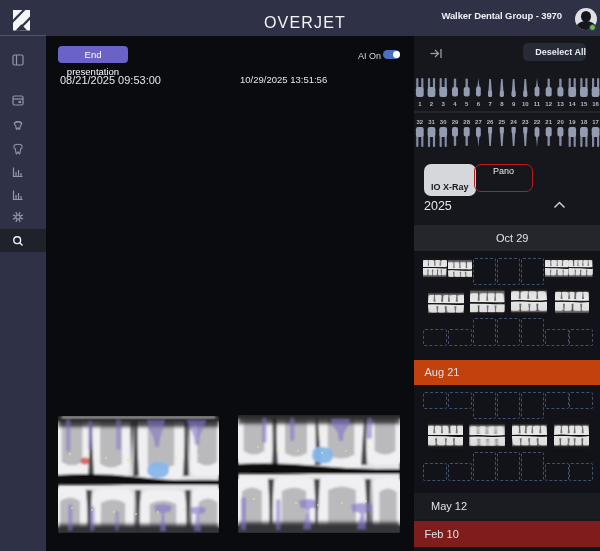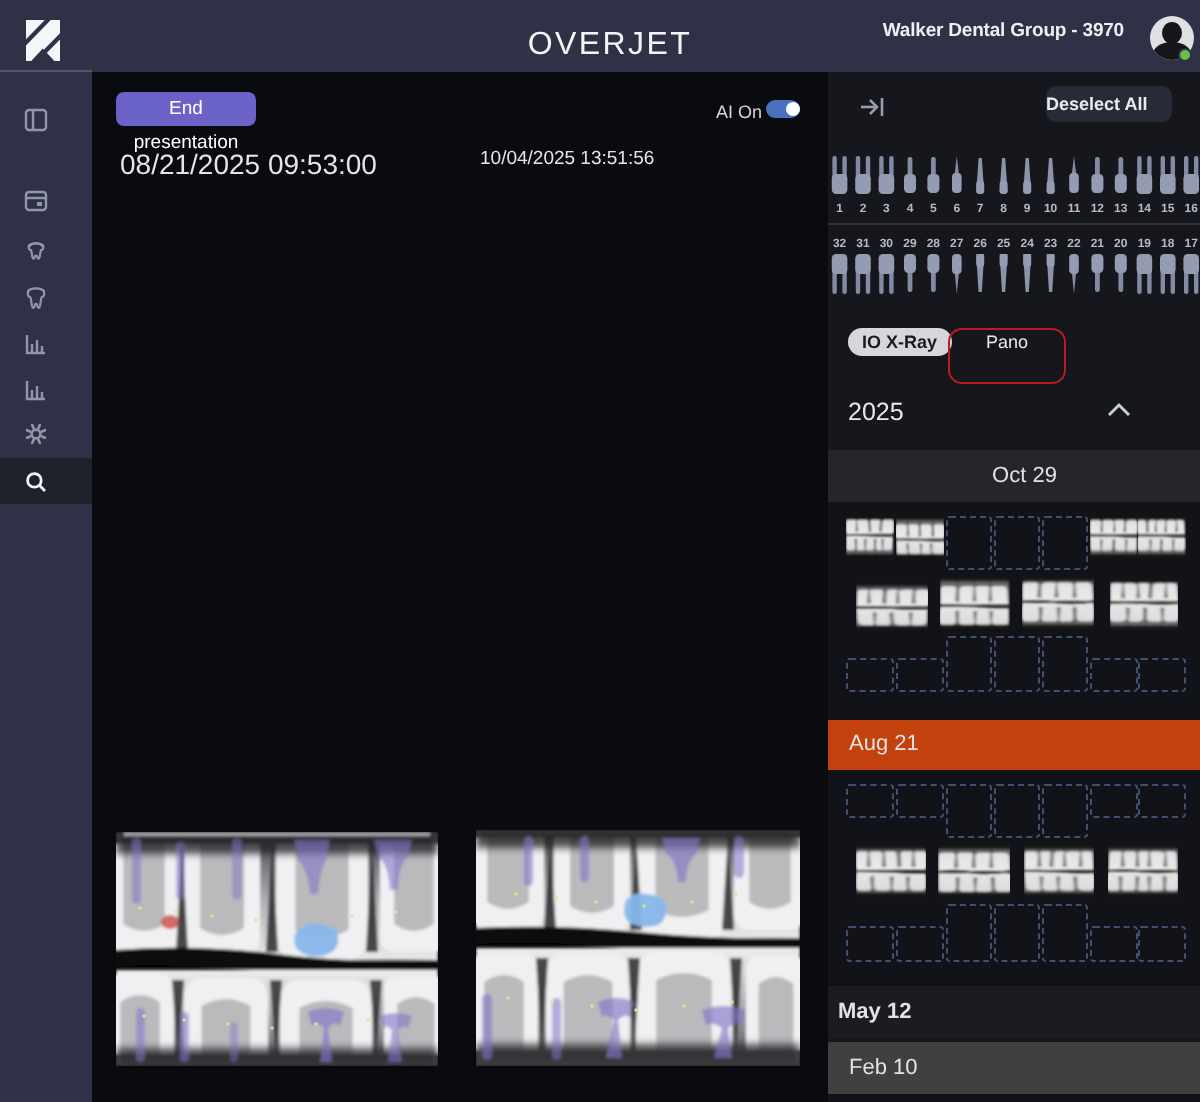--- a/index.html
+++ b/index.html
@@ -71,22 +71,22 @@
 <svg class="abs" style="left:12px;top:234.5px;" width="12" height="12" viewBox="0 0 12 12" fill="none" stroke="#f2f3f6" stroke-width="1.4">
     <circle cx="5.2" cy="5.2" r="3.4"></circle>
     <line x1="7.8" y1="7.8" x2="10.5" y2="10.5"></line>
   </svg>
 
 <div class="abs" style="left:46px;top:36px;width:368px;height:515px;background:#0a0b0f;"></div>
 <div class="abs" style="left:58px;top:46px;width:70px;height:17px;border-radius:4px;background:#6a62c6;color:#ffffff;font-size:9.5px;line-height:17px;text-align:center;">End presentation</div>
 <div class="abs" style="left:358px;top:50.5px;font-size:9px;color:#d6d8de;">AI On</div>
 <div class="abs" style="left:383px;top:50px;width:17px;height:9px;border-radius:5px;background:#4a6fc0;"></div>
 <div class="abs" style="left:392.5px;top:50.8px;width:7.4px;height:7.4px;border-radius:50%;background:#ffffff;"></div>
-<div class="abs" style="left:60px;top:73.5px;font-size:14px;color:#e3e5eb;">08/21/2025 09:53:00</div>
-<div class="abs" style="left:240px;top:73.5px;font-size:9.5px;color:#e3e5eb;">10/04/2025 13:51:56</div>
+<div class="abs" style="left:60px;top:73.5px;font-size:11px;color:#e3e5eb;">08/21/2025 09:53:00</div>
+<div class="abs" style="left:240px;top:73.5px;font-size:9.5px;color:#e3e5eb;">10/29/2025 13:51:56</div>
 <svg class="abs" style="left:58px;top:416px;" width="161" height="117" viewBox="0 0 161 117">
     <defs>
       <filter id="b1" x="-40%" y="-40%" width="180%" height="180%">
         <feGaussianBlur stdDeviation="1.8"></feGaussianBlur>
       </filter>
       <filter id="b2" x="-20%" y="-20%" width="140%" height="140%">
         <feGaussianBlur stdDeviation="0.8"></feGaussianBlur>
       </filter>
       <filter id="tb" x="-20%" y="-20%" width="140%" height="140%">
         <feGaussianBlur stdDeviation="2.2"></feGaussianBlur>
@@ -211,21 +211,21 @@
     <circle cx="104" cy="88" r="0.9" fill="#dcea80" opacity="0.9"></circle>
     <circle cx="128" cy="86" r="0.9" fill="#dcea80" opacity="0.9"></circle>
   </svg>
 
 <div class="abs" style="left:414px;top:36px;width:186px;height:515px;background:#16171d;"></div>
 <svg class="abs" style="left:430px;top:48px;" width="12" height="11" viewBox="0 0 12 11" fill="none" stroke="#989daa" stroke-width="1.3">
     <line x1="0.5" y1="5.5" x2="8" y2="5.5"></line>
     <path d="M5 2 L8.5 5.5 L5 9"></path>
     <line x1="11" y1="1" x2="11" y2="10"></line>
   </svg>
-<div class="abs" style="left:523px;top:43px;width:63px;height:18px;border-radius:5px;background:#272b37;color:#e9ebef;font-size:9px;font-weight:600;line-height:18px;text-align:left;">Deselect All</div>
+<div class="abs" style="left:523px;top:43px;width:63px;height:18px;border-radius:5px;background:#272b37;color:#e9ebef;font-size:9px;font-weight:600;line-height:18px;text-align:right;">Deselect All</div>
 <svg class="abs" style="left:414px;top:76px;font-family:'Liberation Sans',sans-serif;" width="186" height="72" viewBox="0 0 186 72">
     <rect x="2.2" y="2" width="2.2" height="11" rx="1" fill="#828ba2"></rect>
     <rect x="7.2" y="2" width="2.2" height="11" rx="1" fill="#828ba2"></rect>
     <rect x="1.9" y="11" width="7.8" height="10" rx="2.2" fill="#939cb2"></rect>
     <rect x="13.9" y="2" width="2.2" height="11" rx="1" fill="#828ba2"></rect>
     <rect x="18.9" y="2" width="2.2" height="11" rx="1" fill="#828ba2"></rect>
     <rect x="13.6" y="11" width="7.8" height="10" rx="2.2" fill="#939cb2"></rect>
     <rect x="25.6" y="2" width="2.2" height="11" rx="1" fill="#828ba2"></rect>
     <rect x="30.6" y="2" width="2.2" height="11" rx="1" fill="#828ba2"></rect>
     <rect x="25.3" y="11" width="7.8" height="10" rx="2.2" fill="#939cb2"></rect>
@@ -323,32 +323,32 @@
     <rect x="154.6" y="58" width="2.2" height="13" rx="1" fill="#828ba2"></rect>
     <rect x="159.6" y="58" width="2.2" height="13" rx="1" fill="#828ba2"></rect>
     <rect x="154.3" y="51" width="7.8" height="10" rx="2.2" fill="#939cb2"></rect>
     <rect x="166.3" y="58" width="2.2" height="13" rx="1" fill="#828ba2"></rect>
     <rect x="171.3" y="58" width="2.2" height="13" rx="1" fill="#828ba2"></rect>
     <rect x="166.0" y="51" width="7.8" height="10" rx="2.2" fill="#939cb2"></rect>
     <rect x="178.0" y="58" width="2.2" height="13" rx="1" fill="#828ba2"></rect>
     <rect x="183.0" y="58" width="2.2" height="13" rx="1" fill="#828ba2"></rect>
     <rect x="177.7" y="51" width="7.8" height="10" rx="2.2" fill="#939cb2"></rect>
   </svg>
-<div class="abs" style="left:424px;top:164px;height:14px;border-radius:7px;background:#d6d7db;color:#191a1f;font-size:9px;font-weight:bold;line-height:14px;padding:0 7px;">IO X-Ray</div>
+<div class="abs" style="left:424px;top:164px;height:14px;border-radius:7px;background:#d6d7db;color:#191a1f;font-size:9px;font-weight:bold;line-height:14px;padding:16px 7px;">IO X-Ray</div>
 <div class="abs" style="left:474px;top:164px;height:28px;border-radius:7px;border:1px solid #b91c1c;color:#e8e9ed;font-size:9px;line-height:12px;padding:0 18px;">Pano</div>
 <div class="abs" style="left:424px;top:199px;font-size:12.5px;font-weight:400;color:#e7e8ec;">2025</div>
 <svg class="abs" style="left:553px;top:201px;" width="13" height="8" viewBox="0 0 13 8" fill="none" stroke="#c8cbd3" stroke-width="1.5">
     <path d="M1.5 6.5 L6.5 1.5 L11.5 6.5"></path>
   </svg>
 <div class="abs" style="left:414px;top:224.5px;width:186px;height:26px;background:#25262c;color:#e0e2e7;font-size:11px;line-height:26px;text-align:center;"><span style="margin-left:10.5px;">Oct 29</span></div>
 <div class="abs" style="left:414px;top:250.5px;width:186px;height:110px;background:#121318;"></div>
 <div class="abs" style="left:414px;top:360px;width:186px;height:25px;background:#c2410c;color:#e0e2e7;font-size:11px;line-height:25px;"><span style="margin-left:10.5px;">Aug 21</span></div>
 <div class="abs" style="left:414px;top:385px;width:186px;height:108px;background:#121318;"></div>
-<div class="abs" style="left:414px;top:493px;width:186px;height:26px;background:#1b1c22;color:#e0e2e7;font-size:11px;line-height:26px;"><span style="margin-left:5px;font-weight:bold;">May 12</span></div>
-<div class="abs" style="left:414px;top:521px;width:186px;height:26px;background:#404040;color:#e0e2e7;font-size:11px;line-height:26px;"><span style="margin-left:10.5px;">Feb 10</span></div>
+<div class="abs" style="left:414px;top:493px;width:186px;height:26px;background:#1b1c22;color:#e0e2e7;font-size:11px;line-height:26px;"><span style="margin-left:17px;">May 12</span></div>
+<div class="abs" style="left:414px;top:521px;width:186px;height:26px;background:#7f1d1d;color:#e0e2e7;font-size:11px;line-height:26px;"><span style="margin-left:10.5px;">Feb 10</span></div>
 <div class="abs" style="left:414px;top:547px;width:186px;height:4px;background:#121318;"></div>
 <div class="abs ph" style="left:472.5px;top:257.5px;width:23.5px;height:27px;"></div>
 <div class="abs ph" style="left:496.5px;top:257.5px;width:23.5px;height:27px;"></div>
 <div class="abs ph" style="left:520.5px;top:257.5px;width:23px;height:27px;"></div>
 <div class="abs ph" style="left:423px;top:329px;width:23.5px;height:17px;"></div>
 <div class="abs ph" style="left:447.5px;top:329px;width:24px;height:17px;"></div>
 <div class="abs ph" style="left:472.5px;top:317.5px;width:23.5px;height:28.5px;"></div>
 <div class="abs ph" style="left:496.5px;top:317.5px;width:23.5px;height:28.5px;"></div>
 <div class="abs ph" style="left:520.5px;top:317.5px;width:23px;height:28.5px;"></div>
 <div class="abs ph" style="left:545px;top:329px;width:23.5px;height:17px;"></div>

